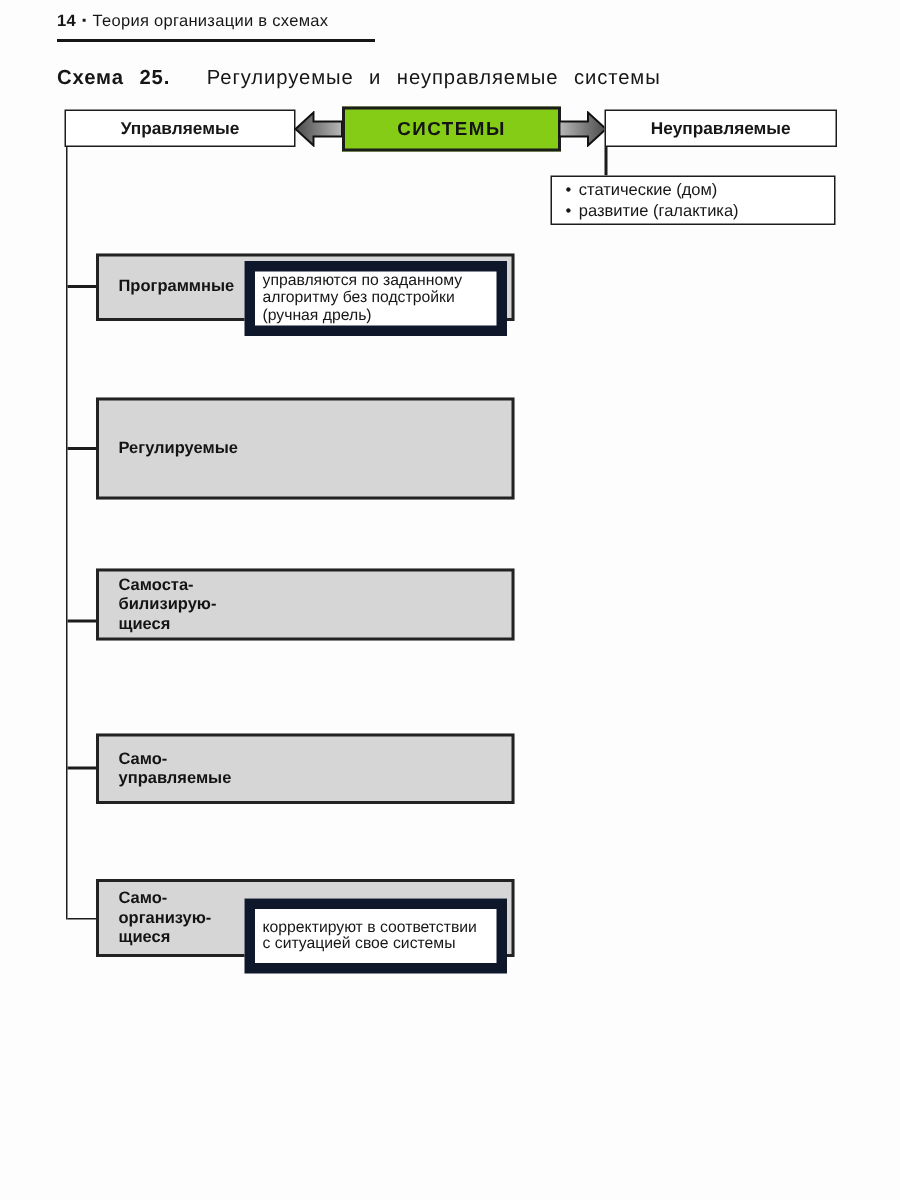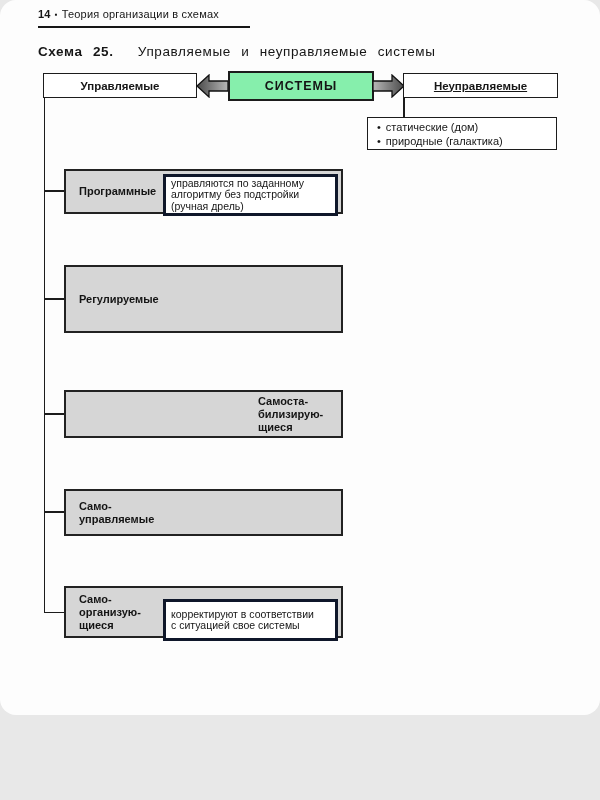--- a/index.html
+++ b/index.html
@@ -1,25 +1,24 @@
 <!DOCTYPE html>
 <html><head>
 <meta charset="utf-8">
 <style>
   * { margin: 0; padding: 0; box-sizing: border-box; }
   html, body { background: #e8e8e8; }
   body { font-family: "Liberation Sans", sans-serif; }
   .page {
     position: relative;
-    width: 600px; height: 715px;
+    width: 600px; height: 800px;
     margin: 0 auto;
     background: #fdfdfd;
     color: #111;
     overflow: hidden;
-    border-radius: 16px;
   }
   
   .running-head {
     position: absolute; left: 38px; top: 8px;
     font-size: 11px; letter-spacing: 0.2px; color: #161616;
     white-space: nowrap;
   }
   .running-head .pgnum { font-weight: bold; }
   .running-head .sq { font-size: 8px; margin: 0 4px; vertical-align: 1px; }
   .head-rule {
@@ -35,24 +34,24 @@
   }
   .scheme-title .num { font-weight: bold; margin-right: 14px; }
   
   .topbox {
     position: absolute; height: 25px;
     background: #fff; border: 1.5px solid #1c1c1c;
     display: flex; align-items: center; justify-content: center;
     font-size: 11.5px; font-weight: bold; color: #161616;
   }
   .box-controlled   { left: 43px;  top: 73px; width: 154px; }
-  .box-uncontrolled { left: 403px; top: 73px; width: 155px; text-decoration: underline; }
+  .box-uncontrolled { left: 403px; top: 73px; width: 155px; }
   .box-systems {
     position: absolute; left: 228px; top: 71px; width: 146px; height: 30px;
-    background: #86efac; border: 2px solid #1c1c1c;
+    background: #84cc16; border: 2px solid #1c1c1c;
     display: flex; align-items: center; justify-content: center;
     font-size: 12.5px; font-weight: bold; letter-spacing: 1px; color: #141414;
   }
   .arrow { position: absolute; top: 74px; width: 33px; height: 24px; }
   .arrow-left  { left: 196px; }
   .arrow-right { left: 372px; }
   
   .vline, .hline { position: absolute; background: #1c1c1c; }
   .vline { width: 1.5px; }
   .hline { height: 1.5px; }
@@ -73,51 +72,51 @@
   .examples-box .item { display: flex; }
   .examples-box .bullet { margin-right: 5px; }
   
   .type-row {
     position: absolute; left: 64px; width: 279px;
     background: #d6d6d6; border: 2px solid #222;
     display: flex; align-items: center;
   }
   .r1 { top: 169px; height: 45px; }
   .r2 { top: 265px; height: 68px; }
-  .r3 { top: 390px; height: 48px; justify-content: flex-end; }
+  .r3 { top: 379px; height: 48px; }
   .r4 { top: 489px; height: 47px; }
   .r5 { top: 586px; height: 52px; }
   .type-label {
     padding-left: 13px; width: 96px;
     font-size: 11px; font-weight: bold; line-height: 13px;
     white-space: pre-line; color: #141414;
   }
   .type-desc {
     position: absolute; left: 97px; right: 3px; top: 3px; bottom: 3px;
-    background: #fff; border: 3px solid #0f172a;
+    background: #fff; border: 7px solid #0f172a;
     padding: 18px 5px;
     display: flex; flex-direction: column; justify-content: center;
     font-size: 10.5px; line-height: 11.5px; color: #161616;
     white-space: pre-line;
   }
   .r5 .type-desc { top: 11px; bottom: 12px; }
 </style>
 </head>
 <body>
 
 <div class="page">
 
   <div class="running-head">
     <span class="pgnum">14</span><span class="sq">▪</span><span>Теория организации в схемах</span>
   </div>
   <div class="head-rule"></div>
 
   <div class="scheme-title">
     <span class="num">Схема 25.</span>
-    <span>Управляемые  и  неуправляемые  системы</span>
+    <span>Регулируемые  и  неуправляемые  системы</span>
   </div>
 
   <div class="topbox box-controlled">Управляемые</div>
 
   <svg class="arrow arrow-left" viewBox="0 0 33 24">
     <defs>
       <linearGradient id="gradL" x1="0%" y1="0%" x2="100%" y2="0%">
         <stop offset="0%" stop-color="#4a4a4a"></stop>
           <stop offset="100%" stop-color="#b8b8b8"></stop>
       </linearGradient>
@@ -140,21 +139,21 @@
   <div class="topbox box-uncontrolled">Неуправляемые</div>
 
   <div class="vline conn-right"></div>
   <div class="examples-box">
     <div class="item">
       <span class="bullet">•</span>
       <span>статические (дом)</span>
     </div>
     <div class="item">
       <span class="bullet">•</span>
-      <span>природные (галактика)</span>
+      <span>развитие (галактика)</span>
     </div>
   </div>
 
   <div class="vline trunk"></div>
   <div class="hline conn-1"></div>
   <div class="hline conn-2"></div>
   <div class="hline conn-3"></div>
   <div class="hline conn-4"></div>
   <div class="hline conn-5"></div>
 

